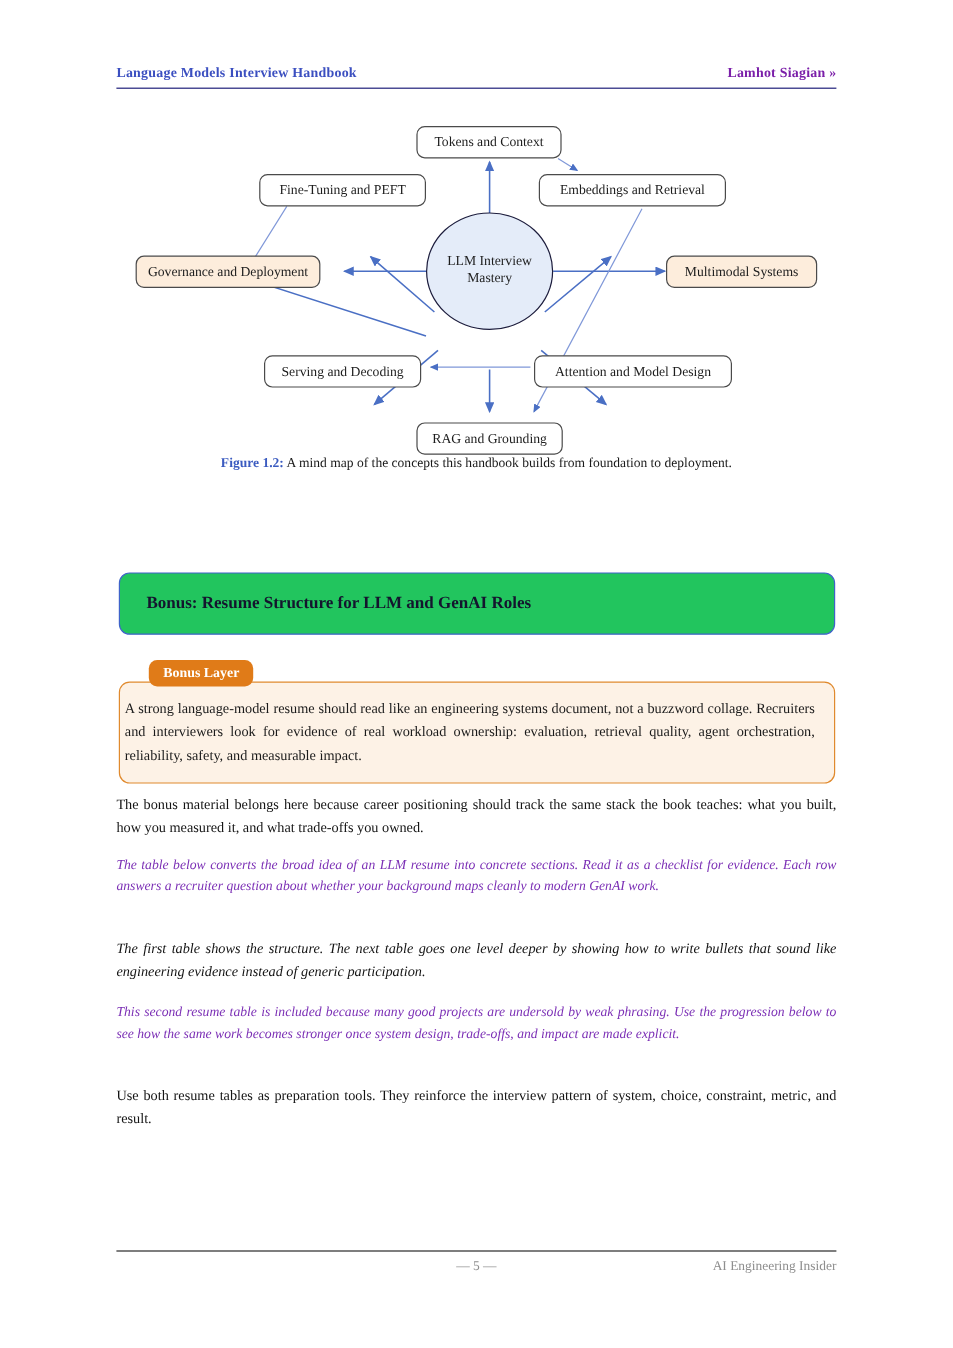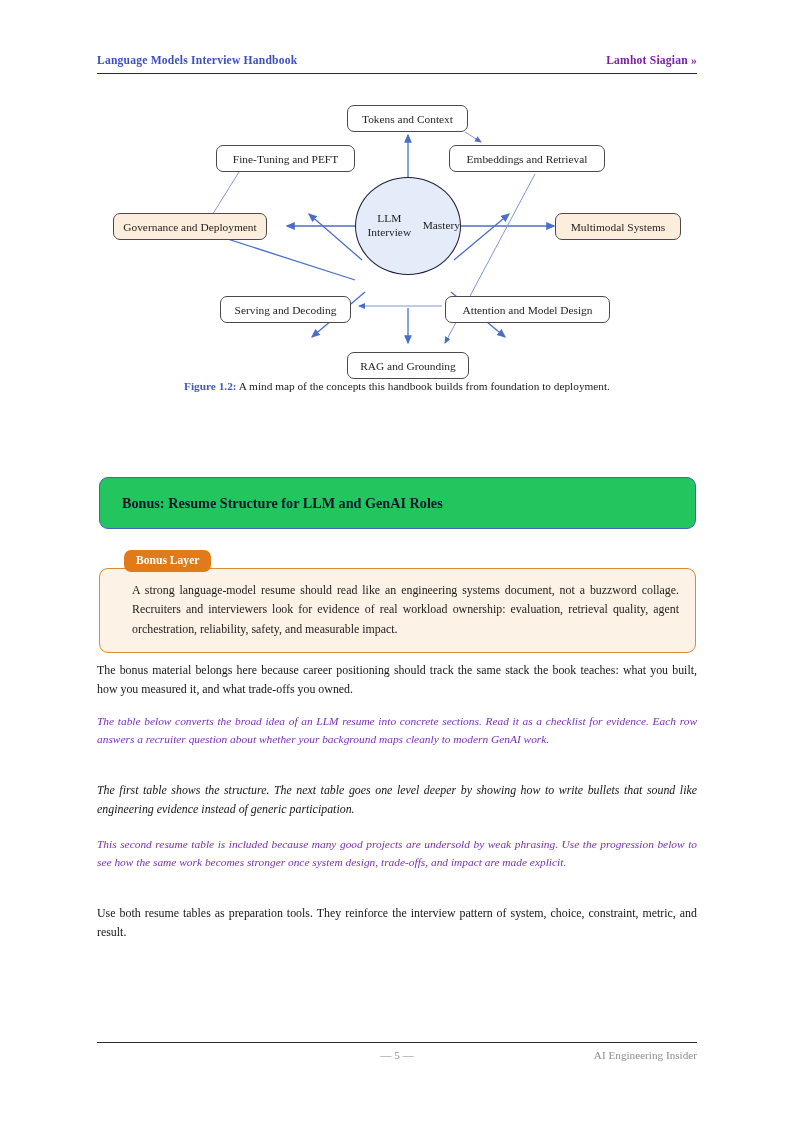--- a/index.html
+++ b/index.html
@@ -76,20 +76,21 @@
 
   .center-node {
     position: absolute;
     box-sizing: border-box;
     border: 1.4px solid #1c1c3c;
     border-radius: 50%;
     background: #e4ecf9;
     width: 106px;
     height: 98px;
     display: flex;
+    flex-direction: column;
     align-items: center;
     justify-content: center;
     font-size: 11.4px;
     line-height: 1.22;
     color: #1d1d1d;
     z-index: 4;
     text-align: center;
   }
 
   .caption {
@@ -126,21 +127,21 @@
   
   .callout {
     position: absolute;
     left: 99px;
     top: 568px;
     width: 597px;
     box-sizing: border-box;
     border: 1.2px solid #e08a2e;
     border-radius: 9px;
     background: #fdf2e6;
-    padding: 12px 16px 13px 32px;
+    padding: 12px 16px 13px 4px;
   }
   .callout-tab {
     position: absolute;
     left: 124px;
     top: 550px;
     background: #e07b18;
     color: #ffffff;
     font-weight: bold;
     font-size: 11.6px;
     border-radius: 7px;

